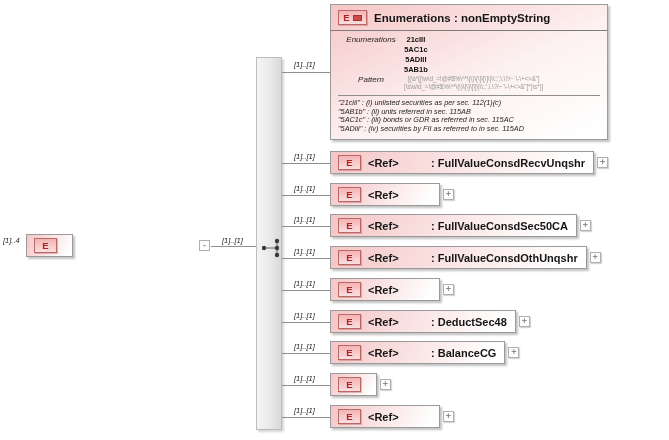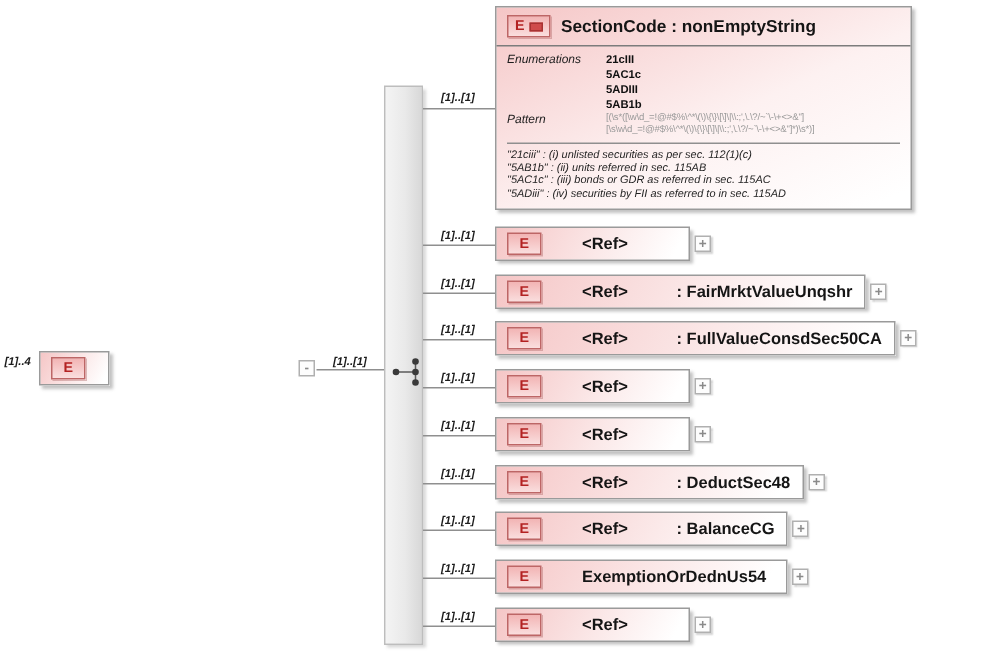--- a/index.html
+++ b/index.html
@@ -4,39 +4,39 @@
 <style>
   html,body{margin:0;padding:0;background:#fff;}
   body{width:669px;height:440px;position:relative;overflow:hidden;
        font-family:"Liberation Sans",sans-serif;}
   .canvas{position:absolute;inset:0;}
 
   
   .hline{position:absolute;height:1px;background:#8f8f8f;}
 
   
-  .card{position:absolute;font-style:italic;font-weight:bold;font-size:7.5px;
+  .card{position:absolute;font-style:italic;font-weight:normal;font-size:7.5px;
         color:#1c1c1c;white-space:nowrap;}
   .card.right{text-align:right;}
 
   
   .seqbar{position:absolute;left:256px;top:57px;width:26px;height:373px;
           background:linear-gradient(90deg,#f4f4f4,#e9e9e9 55%,#d8d8d8);
           border:1px solid #bdbdbd;box-sizing:border-box;
           box-shadow:2px 2px 2px rgba(140,140,140,.35);}
   .seqicon{position:absolute;left:258px;top:237px;}
 
   
   .rownode{position:absolute;display:flex;align-items:center;}
   .node{display:flex;align-items:center;height:23px;box-sizing:border-box;
         border:1px solid #9a9a9a;padding:0 8px 0 7px;white-space:nowrap;
         background:linear-gradient(118deg,#f5c6c6,#fbe9e9 55%,#ffffff 92%);
         box-shadow:2px 2px 2px rgba(120,120,120,.45);}
   .name,.refspan,.typespan{font-weight:bold;font-size:11px;color:#151515;}
-  .refspan{display:inline-block;width:63px;margin-left:20px;}
+  .refspan{display:inline-block;width:63px;}
   .noref .refspan{width:auto;margin-right:5px;}
 
   
   .eicon{display:inline-flex;align-items:center;justify-content:center;
          width:21px;height:13px;flex:none;margin-right:7px;
          border:1px solid #bd6666;color:#b32222;font-weight:bold;font-size:9.5px;
          background:linear-gradient(180deg,#f2b4b4,#fadede);
          box-shadow:1px 1px 0 rgba(160,80,80,.35);}
   .eicon .dash{display:inline-block;width:7px;height:4px;background:#cf4b4b;
                margin-left:3px;border:1px solid #a83232;}
@@ -51,21 +51,21 @@
 
   
   .facetbox{position:absolute;left:330px;top:4px;width:278px;height:136px;
             box-sizing:border-box;border:1px solid #9a9a9a;
             background:linear-gradient(155deg,#f5c6c6,#fdf1f1 55%,#ffffff 95%);
             box-shadow:2px 2px 2px rgba(120,120,120,.45);}
   .fhead{display:flex;align-items:center;height:25px;padding:0 7px;
          border-bottom:1px solid #7c7c7c;}
   .fhead .name{font-size:11.5px;}
   .facets{padding:4px 7px 0 7px;}
-  .frow{display:flex;}
+  .frow{display:flex;text-align:center;}
   .flabel{width:66px;flex:none;font-style:italic;font-size:8px;color:#1c1c1c;
           line-height:10px;}
   .fvals .v{font-weight:bold;font-size:7.5px;line-height:10px;color:#101010;}
   .pvals .p{font-size:6.4px;line-height:8px;color:#9a9a9a;white-space:nowrap;
             letter-spacing:-0.15px;}
   .fsep{border-top:1px solid #8f8f8f;margin:4px 0 3px 0;}
   .docs .d{font-style:italic;font-size:7.3px;line-height:8.6px;color:#1f1f1f;
            white-space:nowrap;}
 </style>
 </head>
@@ -91,21 +91,21 @@
     <circle cx="19" cy="4" r="2.2" fill="#3a3a3a"></circle>
     <circle cx="19" cy="11" r="2.2" fill="#3a3a3a"></circle>
     <circle cx="19" cy="18" r="2.2" fill="#3a3a3a"></circle>
   </svg>
 
   <div class="hline" style="left:282px;top:72px;width:48px;"></div>
   <div class="card right" style="left:294px;top:60px;">[1]..[1]</div>
   <div class="facetbox">
     <div class="fhead">
       <span class="eicon wdash">E<span class="dash"></span></span>
-      <span class="name">SectionCode : nonEmptyString</span>
+      <span class="name">Enumerations : nonEmptyString</span>
     </div>
     <div class="facets">
       <div class="frow">
         <div class="flabel">Enumerations</div>
         <div class="fvals">
           <div class="v">21cIII</div>
           <div class="v">5AC1c</div>
           <div class="v">5ADIII</div>
           <div class="v">5AB1b</div>
         </div>
@@ -126,31 +126,31 @@
       </div>
     </div>
   </div>
 
   <div class="hline" style="left:282px;top:163px;width:48px;"></div>
   <div class="card" style="left:294px;top:152px;">[1]..[1]</div>
   <div class="rownode" style="left:330px;top:151px;">
     <div class="node">
       <span class="eicon">E</span>
       <span class="refspan">&lt;Ref&gt;</span>
+      <span class="typespan">: FullValueConsdRecvUnqshr</span>
     </div>
     <div class="plus">+</div>
   </div>
 
   <div class="hline" style="left:282px;top:195px;width:48px;"></div>
   <div class="card" style="left:294px;top:184px;">[1]..[1]</div>
   <div class="rownode" style="left:330px;top:183px;">
     <div class="node">
       <span class="eicon">E</span>
       <span class="refspan">&lt;Ref&gt;</span>
-      <span class="typespan">: FairMrktValueUnqshr</span>
     </div>
     <div class="plus">+</div>
   </div>
 
   <div class="hline" style="left:282px;top:226px;width:48px;"></div>
   <div class="card" style="left:294px;top:215px;">[1]..[1]</div>
   <div class="rownode" style="left:330px;top:214px;">
     <div class="node">
       <span class="eicon">E</span>
       <span class="refspan">&lt;Ref&gt;</span>
@@ -158,20 +158,21 @@
     </div>
     <div class="plus">+</div>
   </div>
 
   <div class="hline" style="left:282px;top:258px;width:48px;"></div>
   <div class="card" style="left:294px;top:247px;">[1]..[1]</div>
   <div class="rownode" style="left:330px;top:246px;">
     <div class="node">
       <span class="eicon">E</span>
       <span class="refspan">&lt;Ref&gt;</span>
+      <span class="typespan">: FullValueConsdOthUnqshr</span>
     </div>
     <div class="plus">+</div>
   </div>
 
   <div class="hline" style="left:282px;top:290px;width:48px;"></div>
   <div class="card" style="left:294px;top:279px;">[1]..[1]</div>
   <div class="rownode" style="left:330px;top:278px;">
     <div class="node">
       <span class="eicon">E</span>
       <span class="refspan">&lt;Ref&gt;</span>
@@ -199,21 +200,20 @@
       <span class="typespan">: BalanceCG</span>
     </div>
     <div class="plus">+</div>
   </div>
 
   <div class="hline" style="left:282px;top:385px;width:48px;"></div>
   <div class="card" style="left:294px;top:374px;">[1]..[1]</div>
   <div class="rownode noref" style="left:330px;top:373px;">
     <div class="node">
       <span class="eicon">E</span>
-      <span class="refspan">ExemptionOrDednUs54</span>
     </div>
     <div class="plus">+</div>
   </div>
 
   <div class="hline" style="left:282px;top:417px;width:48px;"></div>
   <div class="card" style="left:294px;top:406px;">[1]..[1]</div>
   <div class="rownode" style="left:330px;top:405px;">
     <div class="node">
       <span class="eicon">E</span>
       <span class="refspan">&lt;Ref&gt;</span>

